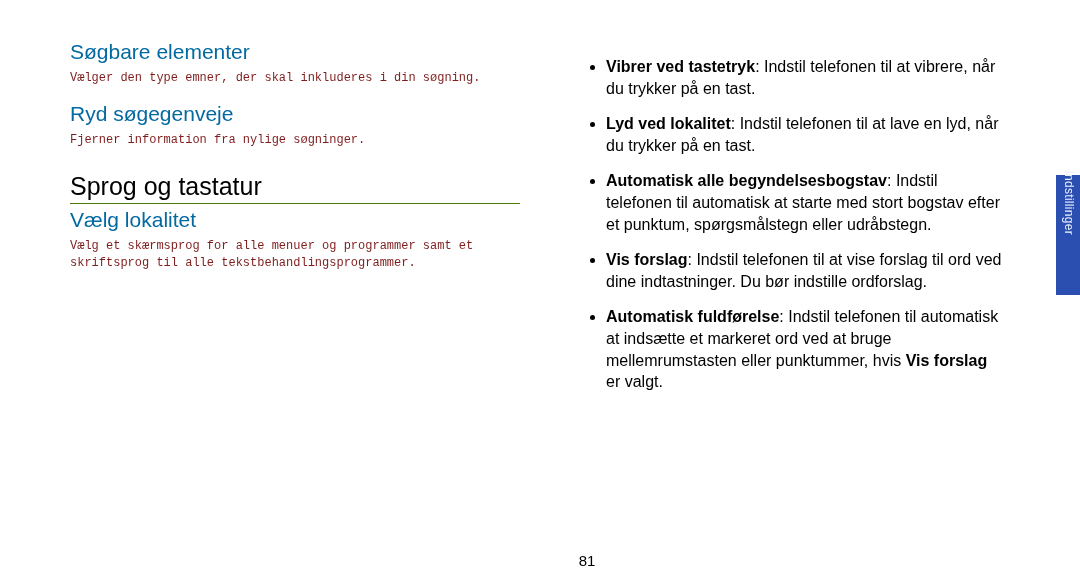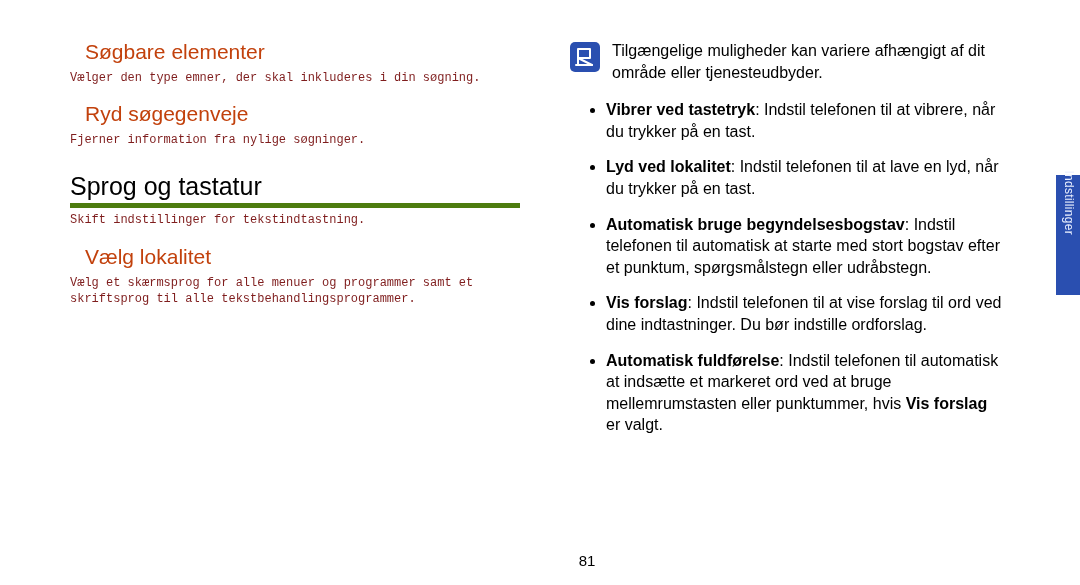--- a/index.html
+++ b/index.html
@@ -19,32 +19,32 @@
     box-sizing: border-box;
     width: 100%;
     height: 100%;
     gap: 50px;
   }
   .col {
     flex: 1;
     min-width: 0;
   }
   .h-blue {
-    color: #c2410c;
+    color: #0369a1;
     font-size: 21px;
     font-weight: 400;
-    margin: 0 0 6px 15px;
+    margin: 0 0 6px 0;
   }
   .h-black {
     color: #000;
     font-size: 25px;
     font-weight: 400;
     margin: 24px 0 4px 0;
     padding-bottom: 2px;
-    border-bottom: 5px solid #4d7c0f;
+    border-bottom: 1px solid #4d7c0f;
   }
   p.body {
     font-size: 12px;
     line-height: 1.35;
     margin: 4px 0 16px 0;
     color: #7f1d1d;
     font-family: Liberation Mono, monospace;
   }
   .note-row {
     display: flex;
@@ -110,50 +110,39 @@
 <div class="page">
   <div class="col">
 
     <div class="h-blue">Søgbare elementer</div>
     <p class="body">Vælger den type emner, der skal inkluderes i din søgning.</p>
 
     <div class="h-blue">Ryd søgegenveje</div>
     <p class="body">Fjerner information fra nylige søgninger.</p>
 
     <div class="h-black">Sprog og tastatur</div>
-    <p class="body">Skift indstillinger for tekstindtastning.</p>
 
     <div class="h-blue">Vælg lokalitet</div>
     <p class="body">Vælg et skærmsprog for alle menuer og programmer samt et skriftsprog til alle tekstbehandlingsprogrammer.</p>
 
   </div>
 
   <div class="col">
 
 
-    <div class="note-row">
-      <div class="note-icon">
-        <svg width="30" height="30" viewBox="0 0 30 30">
-          <rect x="0" y="0" width="30" height="30" rx="5" ry="5" fill="#2a4fb0"></rect>
-          <path d="M8 7 L20 7 M8 7 L8 23 M20 7 L20 16 M8 16 L20 16 M6 23 L22 23" stroke="#ffffff" stroke-width="2" fill="none" stroke-linecap="round"></path>
-          <line x1="8" y1="16" x2="22" y2="23" stroke="#ffffff" stroke-width="2" stroke-linecap="round"></line>
-        </svg>
-      </div>
-      <div class="note-text">Tilgængelige muligheder kan variere afhængigt af dit område eller tjenesteudbyder.</div>
-    </div>
 
     <ul class="bullets">
       <li>
         <span class="bold">Vibrer ved tastetryk</span><span>: Indstil telefonen til at vibrere, når du trykker på en tast.</span>
       </li>
       <li>
         <span class="bold">Lyd ved lokalitet</span><span>: Indstil telefonen til at lave en lyd, når du trykker på en tast.</span>
       </li>
       <li>
-        <span class="bold">Automatisk bruge begyndelsesbogstav</span><span>: Indstil telefonen til automatisk at starte med stort bogstav efter et punktum, spørgsmålstegn eller udråbstegn.</span>
+        <span class="bold">Automatisk alle begyndelsesbogstav</span><span>: Indstil telefonen til automatisk at starte med stort bogstav efter et punktum, spørgsmålstegn eller udråbstegn.</span>
       </li>
       <li>
         <span class="bold">Vis forslag</span><span>: Indstil telefonen til at vise forslag til ord ved dine indtastninger. Du bør indstille ordforslag.</span>
       </li>
       <li>
         <span class="bold">Automatisk fuldførelse</span><span>: Indstil telefonen til automatisk at indsætte et markeret ord ved at bruge mellemrumstasten eller punktummer, hvis </span><span class="bold">Vis forslag</span><span> er valgt.</span>
       </li>
     </ul>
 
   </div>

